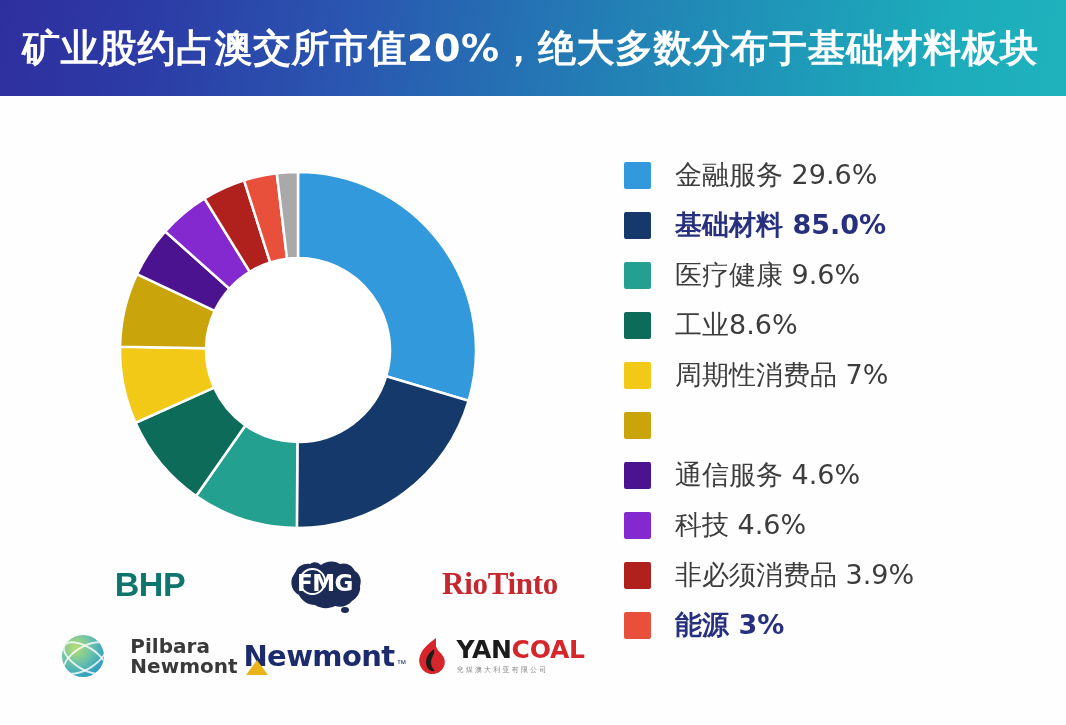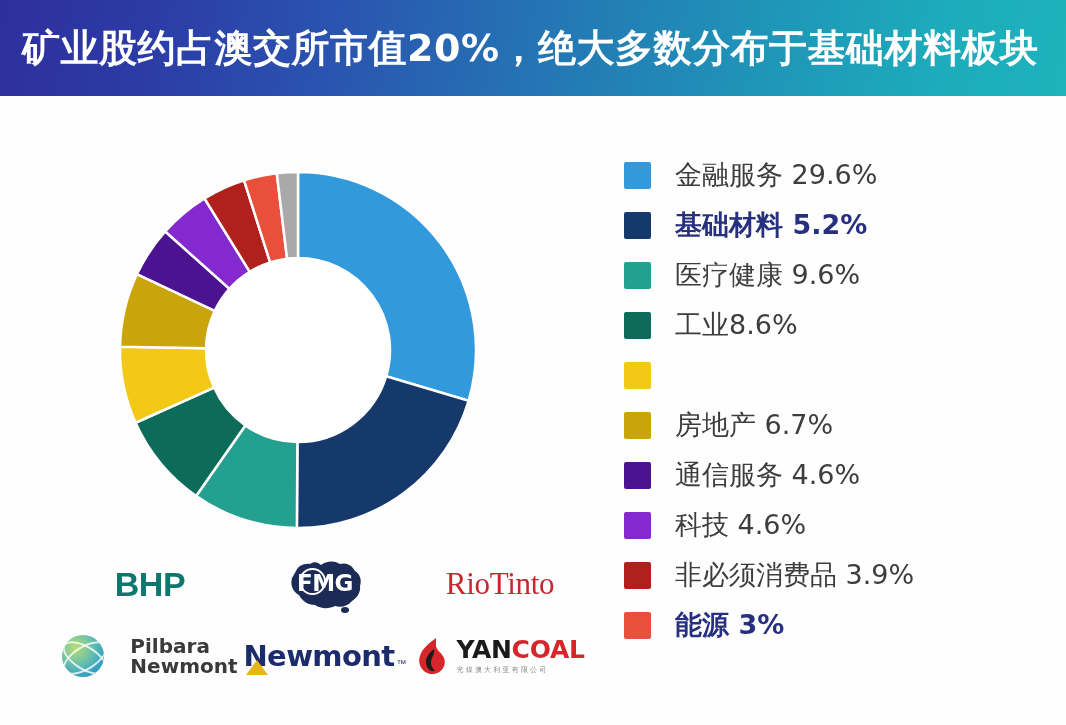--- a/index.html
+++ b/index.html
@@ -152,20 +152,21 @@
     border: 2px solid #ffffff;
     border-radius: 50%;
     z-index: 3;
   }
 
   .logo-riotinto {
     font-size: 31px;
     color: #c5282f;
     font-family: "Liberation Serif", "DejaVu Serif", serif;
     letter-spacing: -0.3px;
+    font-weight: bold;
   }
 
   .logo-pilbara { display: flex; align-items: center; }
   .pilbara-globe {
     width: 42px; height: 42px;
     border-radius: 50%;
     background:
       radial-gradient(circle at 32% 30%, #b9dd6f 0%, #6fc3a8 38%, #2f9fc4 75%, #1d7fae 100%);
     position: relative;
     overflow: hidden;
@@ -268,36 +269,36 @@
     </svg>
   </div>
 
   <div id="legend">
       <div class="legend-row">
         <span class="legend-swatch" style="background: rgb(51, 153, 221);"></span>
         <span class="legend-label">金融服务 29.6%</span>
       </div>
       <div class="legend-row highlight">
         <span class="legend-swatch" style="background: rgb(22, 57, 107);"></span>
-        <span class="legend-label">基础材料 5.2%</span>
+        <span class="legend-label">基础材料 85.0%</span>
       </div>
       <div class="legend-row">
         <span class="legend-swatch" style="background: rgb(35, 160, 143);"></span>
         <span class="legend-label">医疗健康 9.6%</span>
       </div>
       <div class="legend-row">
         <span class="legend-swatch" style="background: rgb(13, 107, 90);"></span>
         <span class="legend-label">工业8.6%</span>
       </div>
       <div class="legend-row">
         <span class="legend-swatch" style="background: rgb(242, 201, 23);"></span>
+        <span class="legend-label">周期性消费品 7%</span>
       </div>
       <div class="legend-row">
         <span class="legend-swatch" style="background: rgb(201, 165, 11);"></span>
-        <span class="legend-label">房地产 6.7%</span>
       </div>
       <div class="legend-row">
         <span class="legend-swatch" style="background: rgb(75, 19, 144);"></span>
         <span class="legend-label">通信服务 4.6%</span>
       </div>
       <div class="legend-row">
         <span class="legend-swatch" style="background: rgb(132, 41, 207);"></span>
         <span class="legend-label">科技 4.6%</span>
       </div>
       <div class="legend-row">

